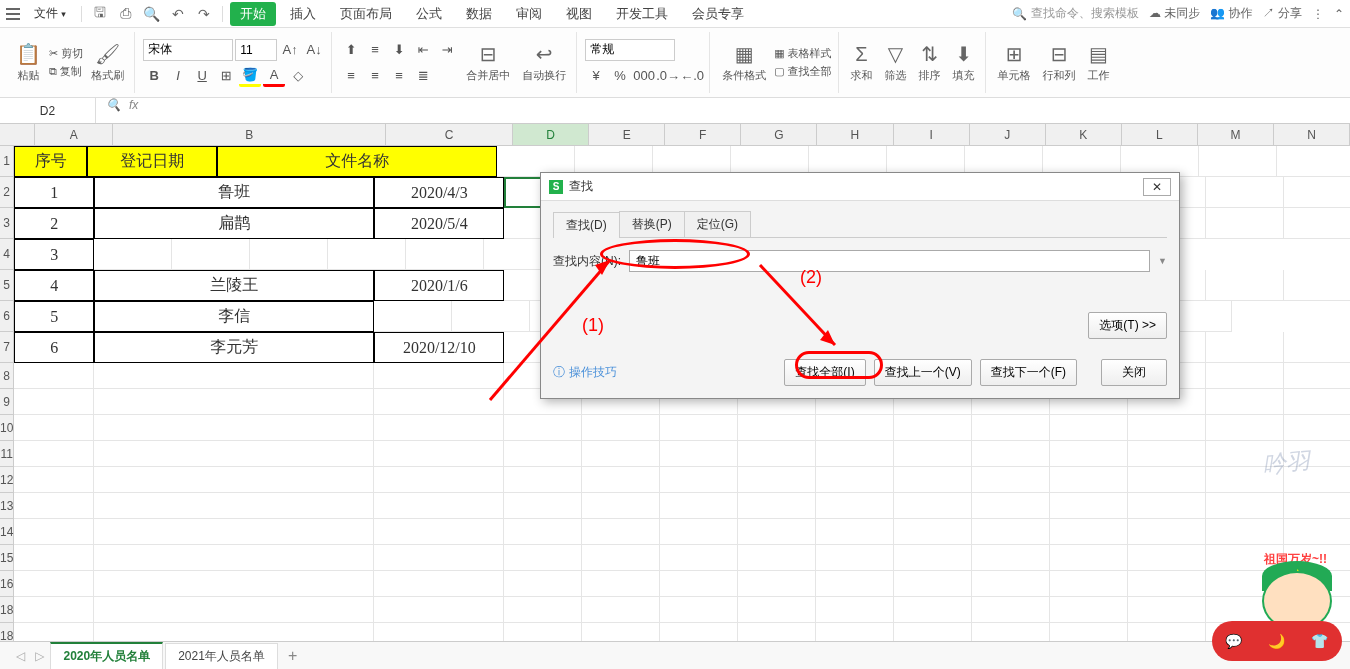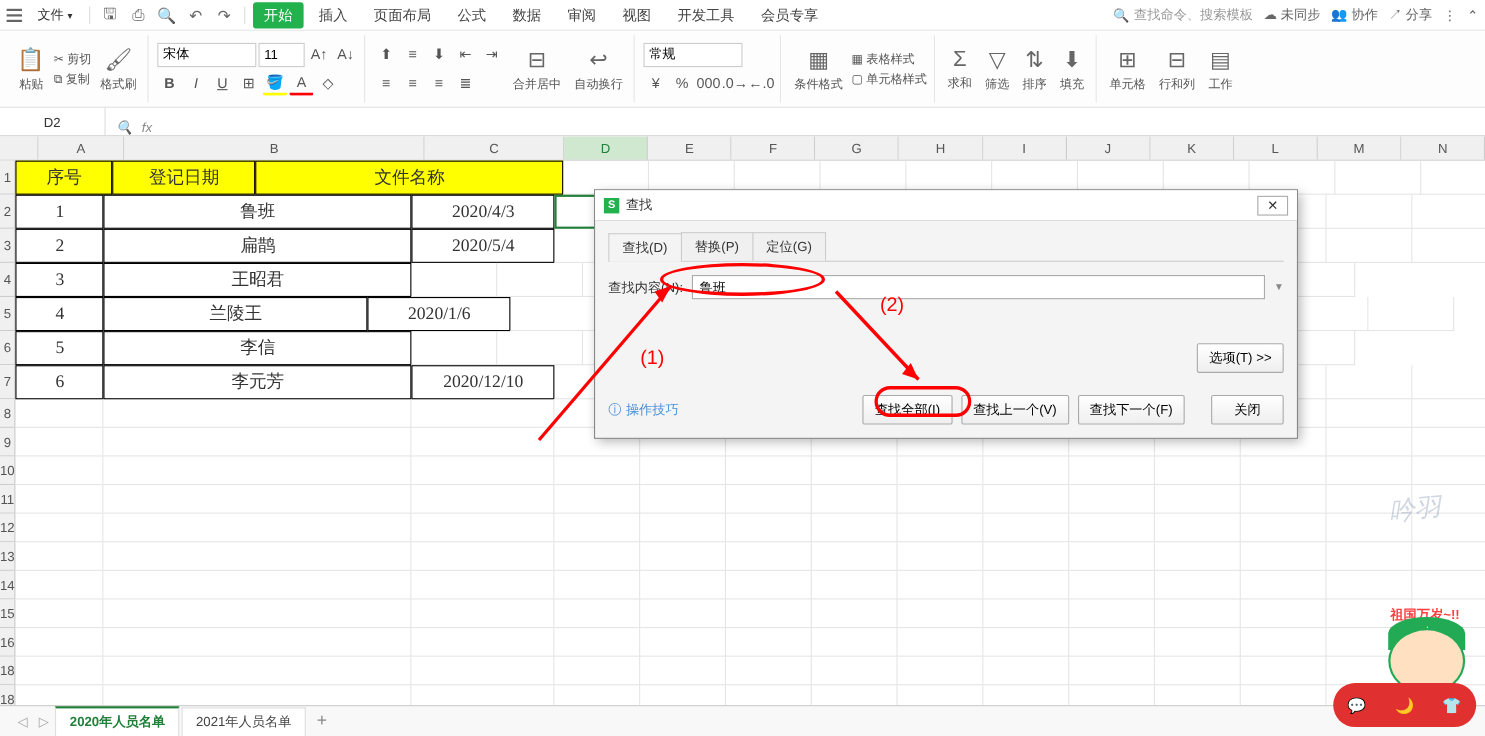--- a/index.html
+++ b/index.html
@@ -25,21 +25,21 @@
 .big-btn .icn { font-size: 20px; color: #666; }
 .small-row { display: flex; flex-direction: column; gap: 3px; }
 .small-btn { display: flex; align-items: center; gap: 3px; font-size: 11px; color: #555; cursor: pointer; }
 .font-select { border: 1px solid #ccc; height: 22px; padding: 0 4px; font-size: 12px; background: #fff; }
 .font-select.name { width: 90px; }
 .font-select.size { width: 42px; }
 .icon-row { display: flex; gap: 2px; align-items: center; }
 .ribbon-icon { width: 22px; height: 22px; display: flex; align-items: center; justify-content: center; color: #555; cursor: pointer; font-size: 13px; border-radius: 2px; }
 
 
-.formula-bar { height: 26px; border-bottom: 1px solid #ccc; display: flex; align-items: flex-end; background: #fff; }
+.formula-bar { height: 26px; border-bottom: 1px solid #ccc; display: flex; align-items: flex-start; background: #fff; }
 .name-box { width: 96px; border-right: 1px solid #ddd; text-align: center; font-size: 12px; height: 100%; display: flex; align-items: center; justify-content: center; }
 .fx-icons { display: flex; align-items: center; gap: 8px; padding: 0 10px; color: #888; font-style: italic; }
 .fx-input { flex: 1; }
 
 
 .sheet { position: relative; overflow: hidden; height: calc(669px - 28px - 70px - 26px - 28px); }
 .col-headers { display: flex; height: 22px; background: #f0f0f0; border-bottom: 1px solid #ccc; }
 .corner { width: 36px; border-right: 1px solid #ccc; background: #f0f0f0; }
 .col-h { border-right: 1px solid #ccc; text-align: center; font-size: 12px; color: #555; line-height: 22px; background: #f0f0f0; }
 .col-h.active { background: #d0e8d0; color: #22803a; }
@@ -221,21 +221,21 @@
         <span class="icn">▦</span>
         <span>条件格式</span>
       </div>
     <div class="small-row">
       <div class="small-btn">
           <span>▦</span>
           <span>表格样式</span>
         </div>
       <div class="small-btn">
           <span>▢</span>
-          <span>单元格样式</span>
+          <span>查找全部</span>
         </div>
     </div>
   </div>
   <div class="ribbon-group">
     <div class="big-btn">
         <span class="icn">Σ</span>
         <span>求和</span>
       </div>
     <div class="big-btn">
         <span class="icn">▽</span>
@@ -309,21 +309,21 @@
         <div class="row-h">12</div>
         <div class="row-h">13</div>
         <div class="row-h">14</div>
         <div class="row-h">15</div>
         <div class="row-h">16</div>
         <div class="row-h">18</div>
         <div class="row-h">18</div>
       </div>
     <div class="cells" id="cells">
         <div class="row data-row">
-          <div class="cell header-cell" style="width:88px">序号</div>
+          <div class="cell header-cell" style="width:73px">序号</div>
           <div class="cell header-cell" style="width:130px">登记日期</div>
           <div class="cell header-cell" style="width:280px">文件名称</div>
           <div class="cell" style="width:78px"></div>
           <div class="cell" style="width:78px"></div>
           <div class="cell" style="width:78px"></div>
           <div class="cell" style="width:78px"></div>
           <div class="cell" style="width:78px"></div>
           <div class="cell" style="width:78px"></div>
           <div class="cell" style="width:78px"></div>
           <div class="cell" style="width:78px"></div>
@@ -358,36 +358,35 @@
           <div class="cell" style="width:78px"></div>
           <div class="cell" style="width:78px"></div>
           <div class="cell" style="width:78px"></div>
           <div class="cell" style="width:78px"></div>
           <div class="cell" style="width:78px"></div>
           <div class="cell" style="width:78px"></div>
           <div class="cell" style="width:78px"></div>
         </div>
         <div class="row data-row">
           <div class="cell tbl" style="width:80px">3</div>
-          <div class="cell tbl" style="width:280px">王昭君</div>
           <div class="cell" style="width:78px"></div>
           <div class="cell" style="width:78px"></div>
           <div class="cell" style="width:78px"></div>
           <div class="cell" style="width:78px"></div>
           <div class="cell" style="width:78px"></div>
           <div class="cell" style="width:78px"></div>
           <div class="cell" style="width:78px"></div>
           <div class="cell" style="width:78px"></div>
           <div class="cell" style="width:78px"></div>
           <div class="cell" style="width:78px"></div>
           <div class="cell" style="width:78px"></div>
         </div>
         <div class="row data-row">
           <div class="cell tbl" style="width:80px">4</div>
-          <div class="cell tbl" style="width:240px">兰陵王</div>
+          <div class="cell tbl" style="width:280px">兰陵王</div>
           <div class="cell tbl" style="width:130px">2020/1/6</div>
           <div class="cell" style="width:78px"></div>
           <div class="cell" style="width:78px"></div>
           <div class="cell" style="width:78px"></div>
           <div class="cell" style="width:78px"></div>
           <div class="cell" style="width:78px"></div>
           <div class="cell" style="width:78px"></div>
           <div class="cell" style="width:78px"></div>
           <div class="cell" style="width:78px"></div>
           <div class="cell" style="width:78px"></div>

